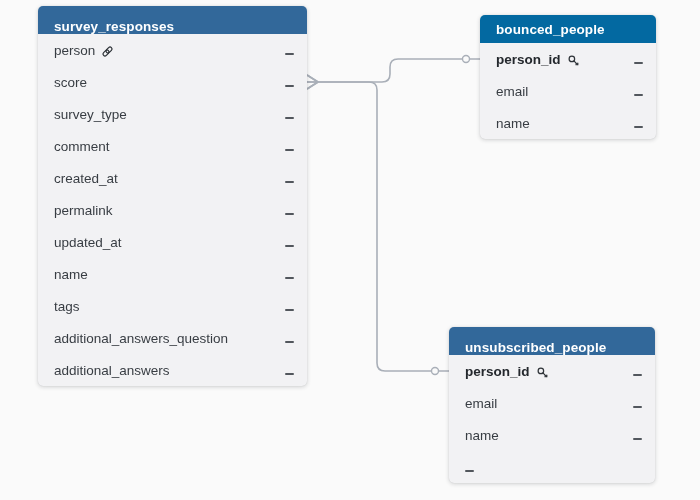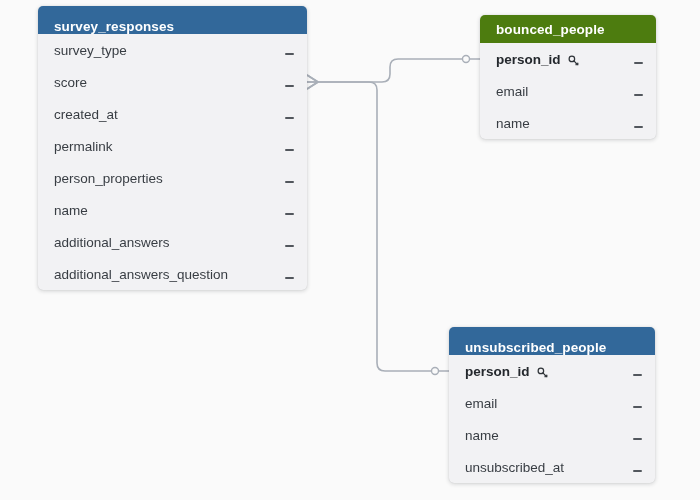--- a/index.html
+++ b/index.html
@@ -62,69 +62,95 @@
       <path d="M318 82 L307 75 M318 82 H307 M318 82 L307 89" class="rel-path" style="stroke: rgb(169, 175, 184);"></path>
       <circle cx="435" cy="371" r="3.5" class="card-marker" style="stroke: rgb(169, 175, 184); fill: rgb(250, 250, 250);"></circle>
     </svg>
   <div id="tables-root">
       <div class="table-card" style="left: 38px; top: 6px; width: 269px; background: rgb(242, 242, 244);">
         <div class="table-header" style="background: rgb(50, 104, 154); align-items: flex-end;">
           <span>survey_responses</span>
         </div>
         <div class="field-row">
           <span class="fname">
+            <span>person</span>
+            <span class="ficon">
+              <svg width="13" height="13" viewBox="0 0 16 16">
+                <g transform="rotate(-45 8 8)">
+                  <rect x="1.2" y="5.6" width="8.4" height="4.8" rx="2.4"></rect>
+                  <rect x="6.4" y="5.6" width="8.4" height="4.8" rx="2.4"></rect>
+                </g>
+              </svg>
+            </span>
+          </span>
+          <span class="typebar"></span>
+        </div>
+        <div class="field-row">
+          <span class="fname">
+            <span>score</span>
+          </span>
+          <span class="typebar"></span>
+        </div>
+        <div class="field-row">
+          <span class="fname">
             <span>survey_type</span>
           </span>
           <span class="typebar"></span>
         </div>
         <div class="field-row">
           <span class="fname">
-            <span>score</span>
+            <span>comment</span>
           </span>
           <span class="typebar"></span>
         </div>
         <div class="field-row">
           <span class="fname">
             <span>created_at</span>
           </span>
           <span class="typebar"></span>
         </div>
         <div class="field-row">
           <span class="fname">
             <span>permalink</span>
           </span>
           <span class="typebar"></span>
         </div>
         <div class="field-row">
           <span class="fname">
-            <span>person_properties</span>
+            <span>updated_at</span>
           </span>
           <span class="typebar"></span>
         </div>
         <div class="field-row">
           <span class="fname">
             <span>name</span>
           </span>
           <span class="typebar"></span>
         </div>
         <div class="field-row">
           <span class="fname">
+            <span>tags</span>
+          </span>
+          <span class="typebar"></span>
+        </div>
+        <div class="field-row">
+          <span class="fname">
+            <span>additional_answers_question</span>
+          </span>
+          <span class="typebar"></span>
+        </div>
+        <div class="field-row">
+          <span class="fname">
             <span>additional_answers</span>
-          </span>
-          <span class="typebar"></span>
-        </div>
-        <div class="field-row">
-          <span class="fname">
-            <span>additional_answers_question</span>
           </span>
           <span class="typebar"></span>
         </div>
       </div>
       <div class="table-card" style="left: 480px; top: 15px; width: 176px; background: rgb(242, 242, 244);">
-        <div class="table-header" style="background: #4d7c0f;">
+        <div class="table-header" style="background: #0369a1;">
           <span>bounced_people</span>
         </div>
         <div class="field-row pk">
           <span class="fname">
             <span>person_id</span>
             <span class="ficon">
               <svg width="13" height="13" viewBox="0 0 16 16">
                 <circle cx="6" cy="6" r="3.4"></circle>
                 <path d="M8.5 8.5 L13.3 13.3 M13.3 13.3 L13.3 11.1 M11.2 13.3 L11.2 12.1"></path>
               </svg>
@@ -167,20 +193,17 @@
           </span>
           <span class="typebar"></span>
         </div>
         <div class="field-row">
           <span class="fname">
             <span>name</span>
           </span>
           <span class="typebar"></span>
         </div>
         <div class="field-row">
-          <span class="fname">
-            <span>unsubscribed_at</span>
-          </span>
           <span class="typebar"></span>
         </div>
       </div>
     </div>
 </div>
 
 </body></html>

